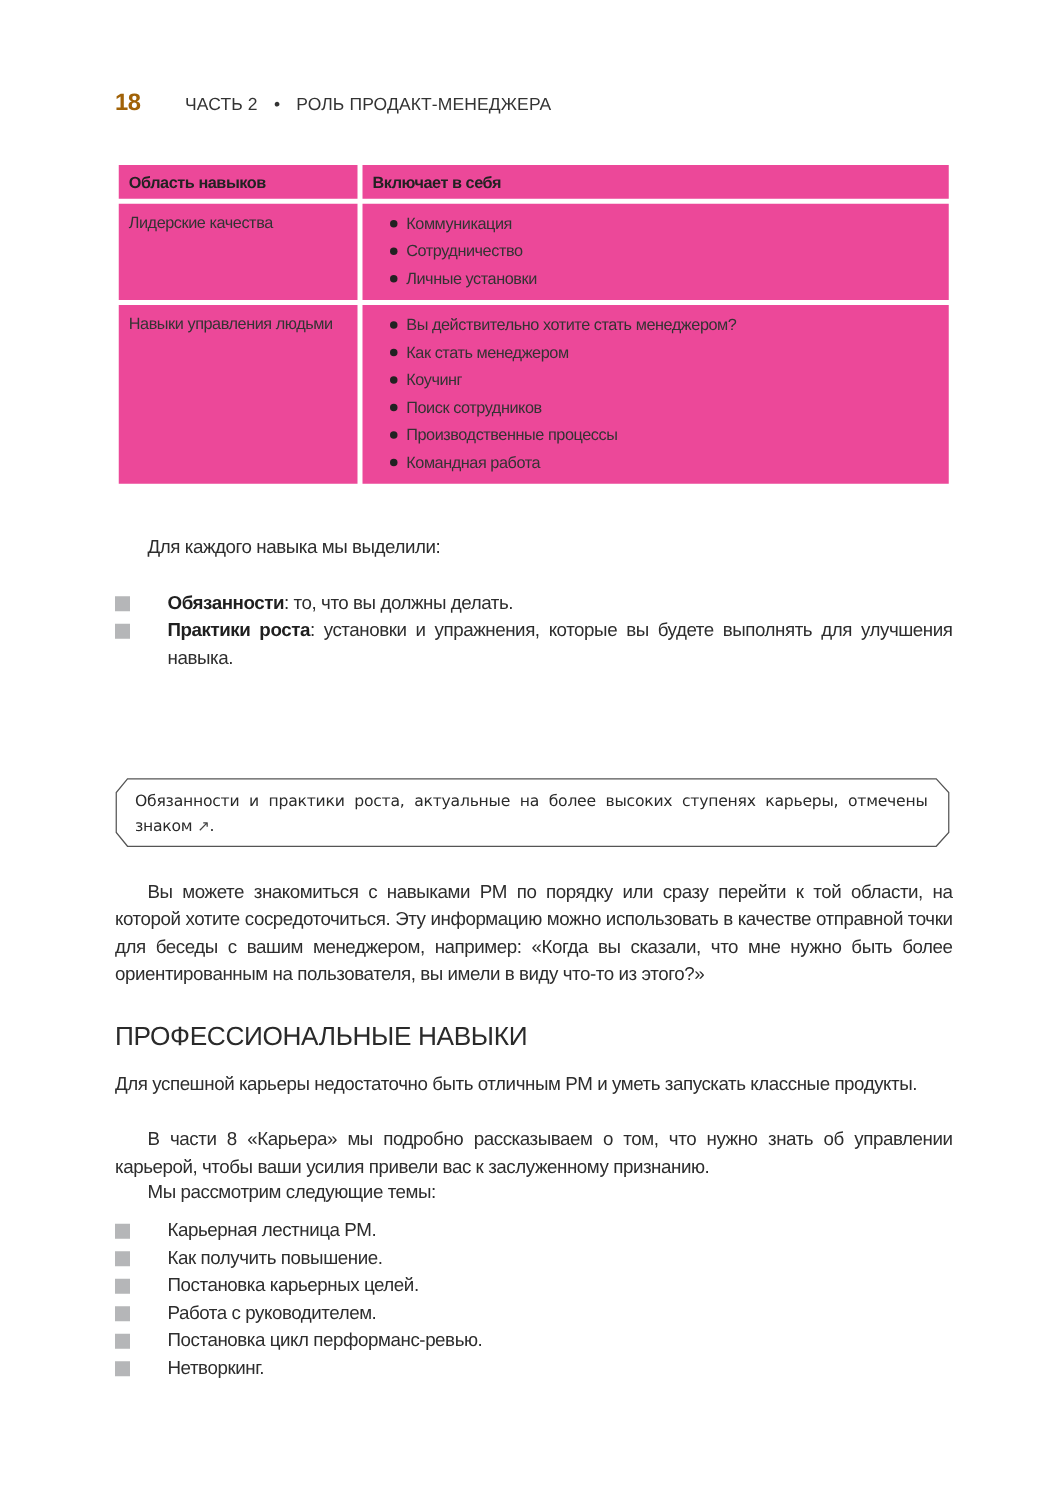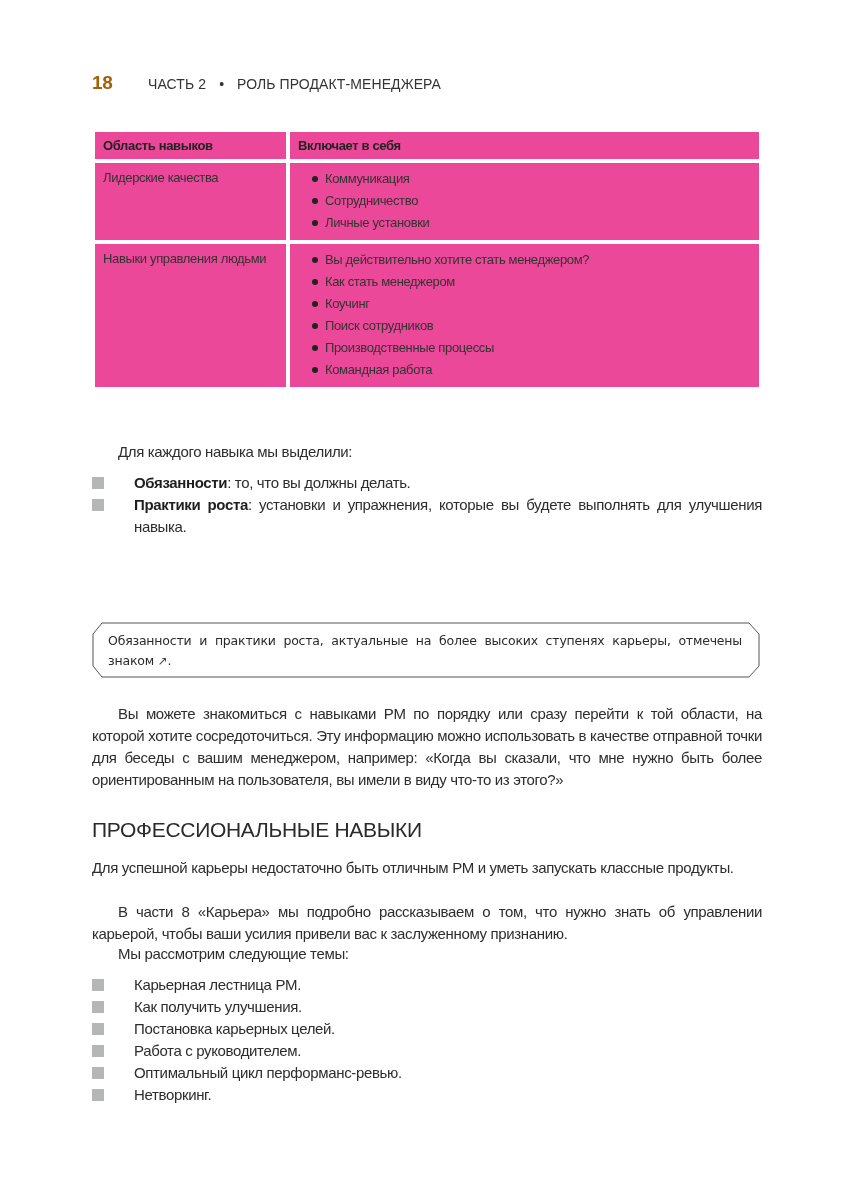--- a/index.html
+++ b/index.html
@@ -74,21 +74,21 @@
         <li>Как стать менеджером</li>
         <li>Коучинг</li>
         <li>Поиск сотрудников</li>
         <li>Производственные процессы</li>
         <li>Командная работа</li>
       </ul>
     </div>
   </div>
 </div>
 
-<div class="para indent narrow" style="top:441px;">Для каждого навыка мы выделили:</div>
+<div class="para indent narrow" style="top:427px;">Для каждого навыка мы выделили:</div>
 
 <ul class="sq-list narrow" style="top:472px;">
   <li>
     <span class="sq"></span>
     <span class="term">Обязанности</span><span>: то, что вы должны делать.</span>
   </li>
   <li>
     <span class="sq"></span>
     <span class="term">Практики роста</span><span>: установки и упражнения, которые вы будете выполнять для улучшения навыка.</span>
   </li>
@@ -106,18 +106,18 @@
 
 <div class="para indent narrow" style="top:703px;">Вы можете знакомиться с навыками PM по порядку или сразу перейти к той области, на которой хотите сосредоточиться. Эту информацию можно использовать в качестве отправной точки для беседы с вашим менеджером, например: «Когда вы сказали, что мне нужно быть более ориентированным на пользователя, вы имели в виду что-то из этого?»</div>
 
 <div class="section-title narrow">ПРОФЕССИОНАЛЬНЫЕ НАВЫКИ</div>
 <div class="para narrow" style="top:857px;">Для успешной карьеры недостаточно быть отличным PM и уметь запускать классные продукты.</div>
 <div class="para indent narrow" style="top:901px;">В части 8 «Карьера» мы подробно рассказываем о том, что нужно знать об управлении карьерой, чтобы ваши усилия привели вас к заслуженному признанию.</div>
 <div class="para indent narrow" style="top:943px;">Мы рассмотрим следующие темы:</div>
 
 <ul class="sq-list narrow" style="top:974px;">
   <li><span class="sq"></span><span>Карьерная лестница PM.</span></li>
-  <li><span class="sq"></span><span>Как получить улучшения.</span></li>
+  <li><span class="sq"></span><span>Как получить повышение.</span></li>
   <li><span class="sq"></span><span>Постановка карьерных целей.</span></li>
   <li><span class="sq"></span><span>Работа с руководителем.</span></li>
-  <li><span class="sq"></span><span>Оптимальный цикл перформанс-ревью.</span></li>
+  <li><span class="sq"></span><span>Постановка цикл перформанс-ревью.</span></li>
   <li><span class="sq"></span><span>Нетворкинг.</span></li>
 </ul>
 
 </body></html>

